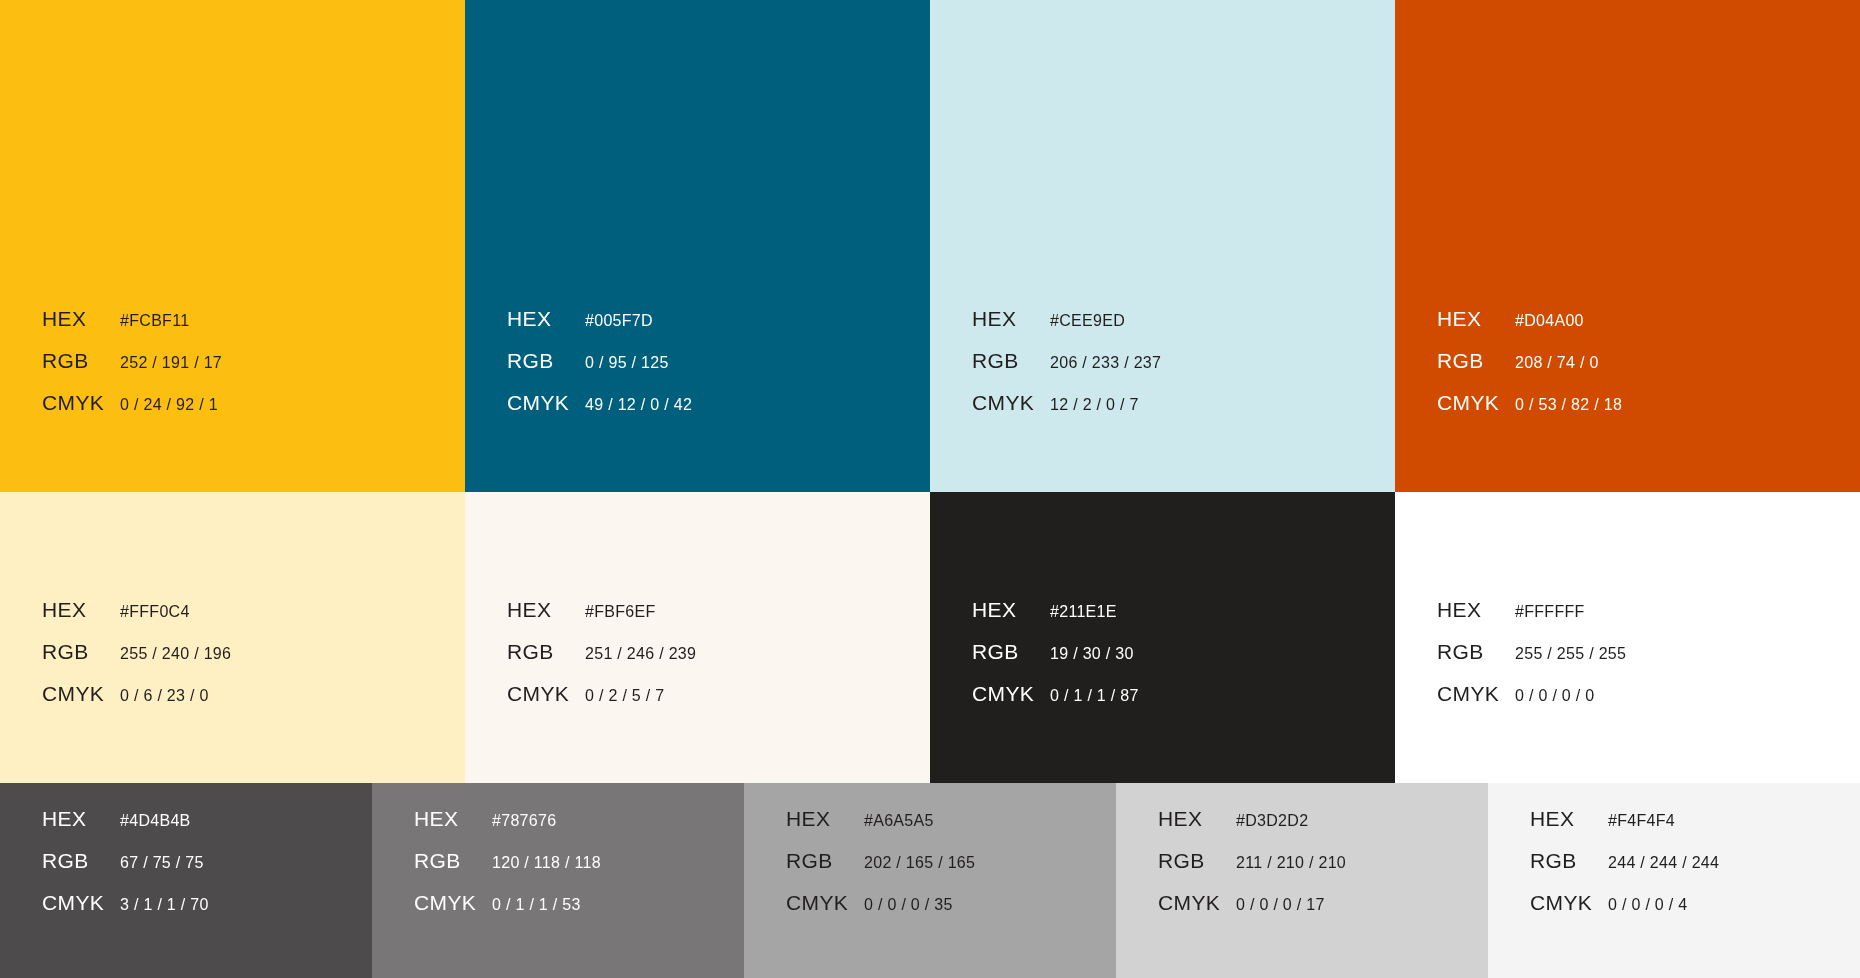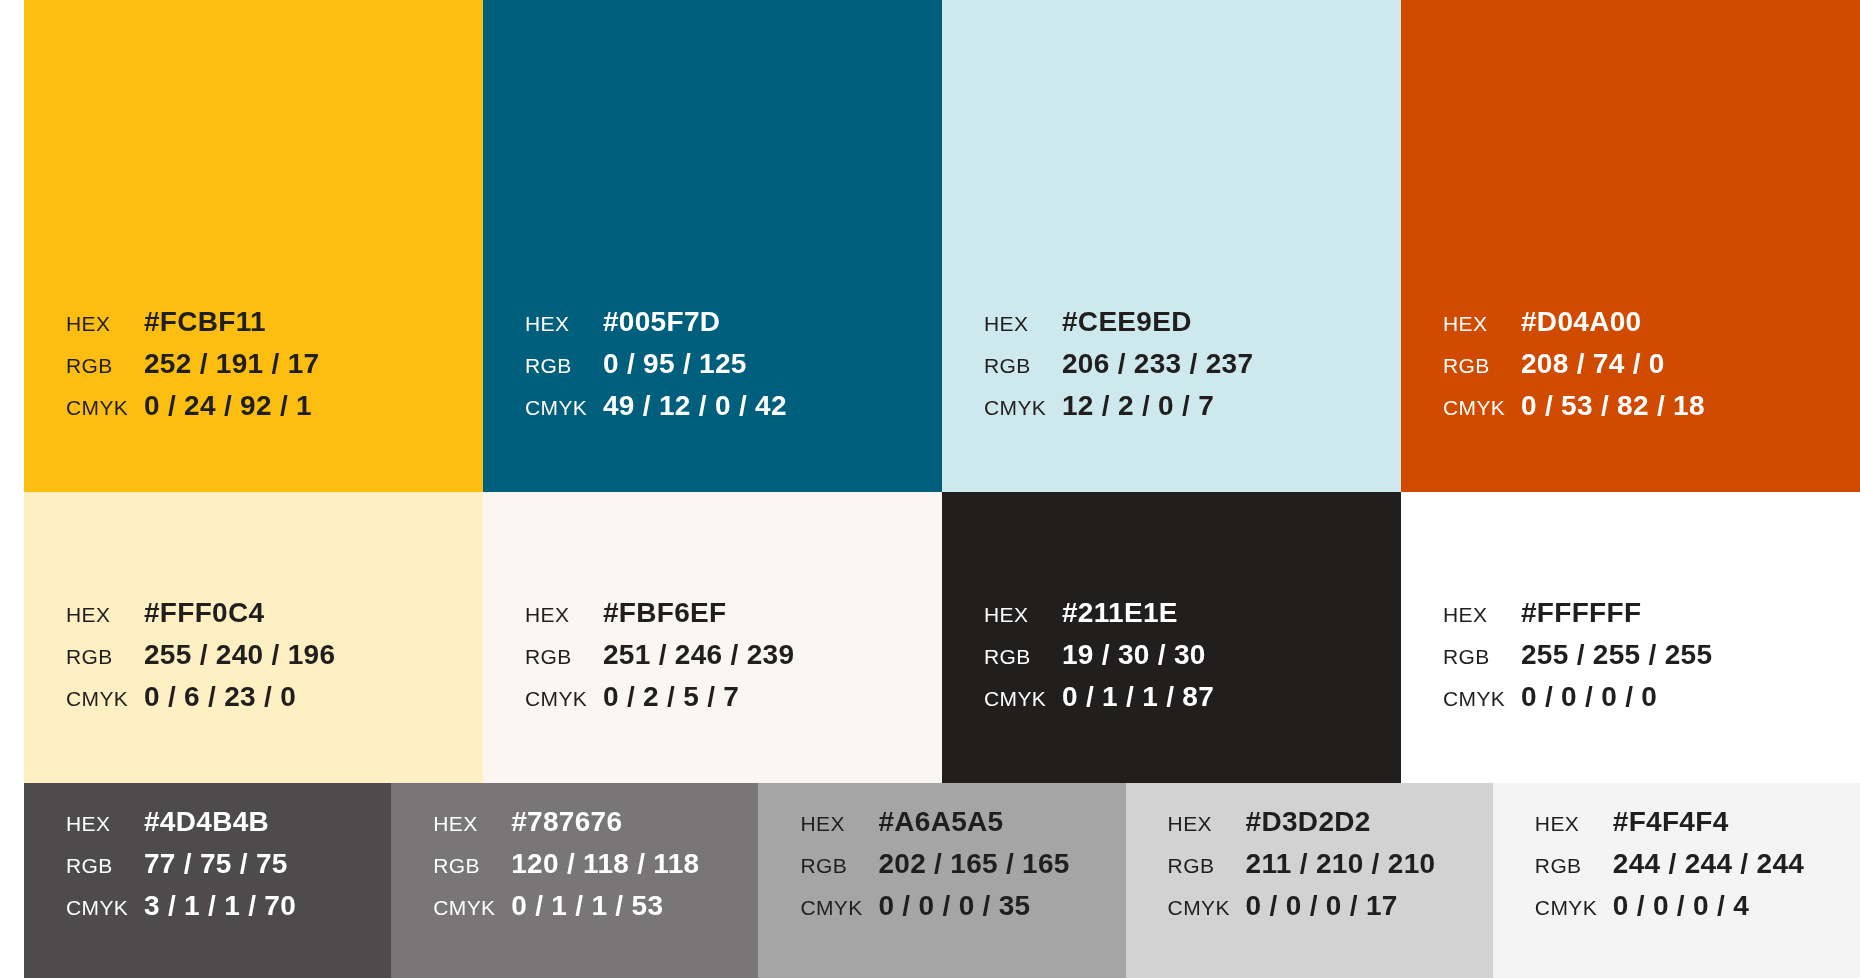--- a/index.html
+++ b/index.html
@@ -4,21 +4,21 @@
 <style>
   * { margin:0; padding:0; box-sizing:border-box; }
   html, body {
     width:1860px; height:978px;
     font-family:"Liberation Sans", sans-serif;
     background:#ffffff;
     overflow:hidden;
   }
   .palette {
     position:relative;
-    width:1860px; height:978px;padding-left:24px;
+    width:1860px; height:978px;
   }
   .row {
     display:flex;
     width:100%;
   }
   .row-1 { height:492px; }
   .row-2 { height:291px; }
   .row-3 { height:195px; }
 
   .swatch {
@@ -49,22 +49,22 @@
 
   .lbl {
     width:78px;
     flex:0 0 78px;
     font-size:21px;
     font-weight:400;
     letter-spacing:0.4px;
     line-height:1;
   }
   .val {
-    font-size:28px;
-    font-weight:700;
+    font-size:16px;
+    font-weight:400;
     letter-spacing:0.3px;
     line-height:1;
     white-space:nowrap;
   }
 </style>
 </head>
 <body>
 
 <div class="palette">
     <div class="row row-1">
@@ -201,21 +201,21 @@
     </div>
     <div class="row row-3">
       <div class="swatch" style="background: rgb(77, 75, 75); color: rgb(255, 255, 255);">
         <div class="info">
           <div class="info-row">
             <span class="lbl">HEX</span>
             <span class="val">#4D4B4B</span>
           </div>
           <div class="info-row">
             <span class="lbl">RGB</span>
-            <span class="val">77 / 75 / 75</span>
+            <span class="val">67 / 75 / 75</span>
           </div>
           <div class="info-row">
             <span class="lbl">CMYK</span>
             <span class="val">3 / 1 / 1 / 70</span>
           </div>
         </div>
       </div>
       <div class="swatch" style="background: rgb(120, 118, 118); color: rgb(255, 255, 255);">
         <div class="info">
           <div class="info-row">

